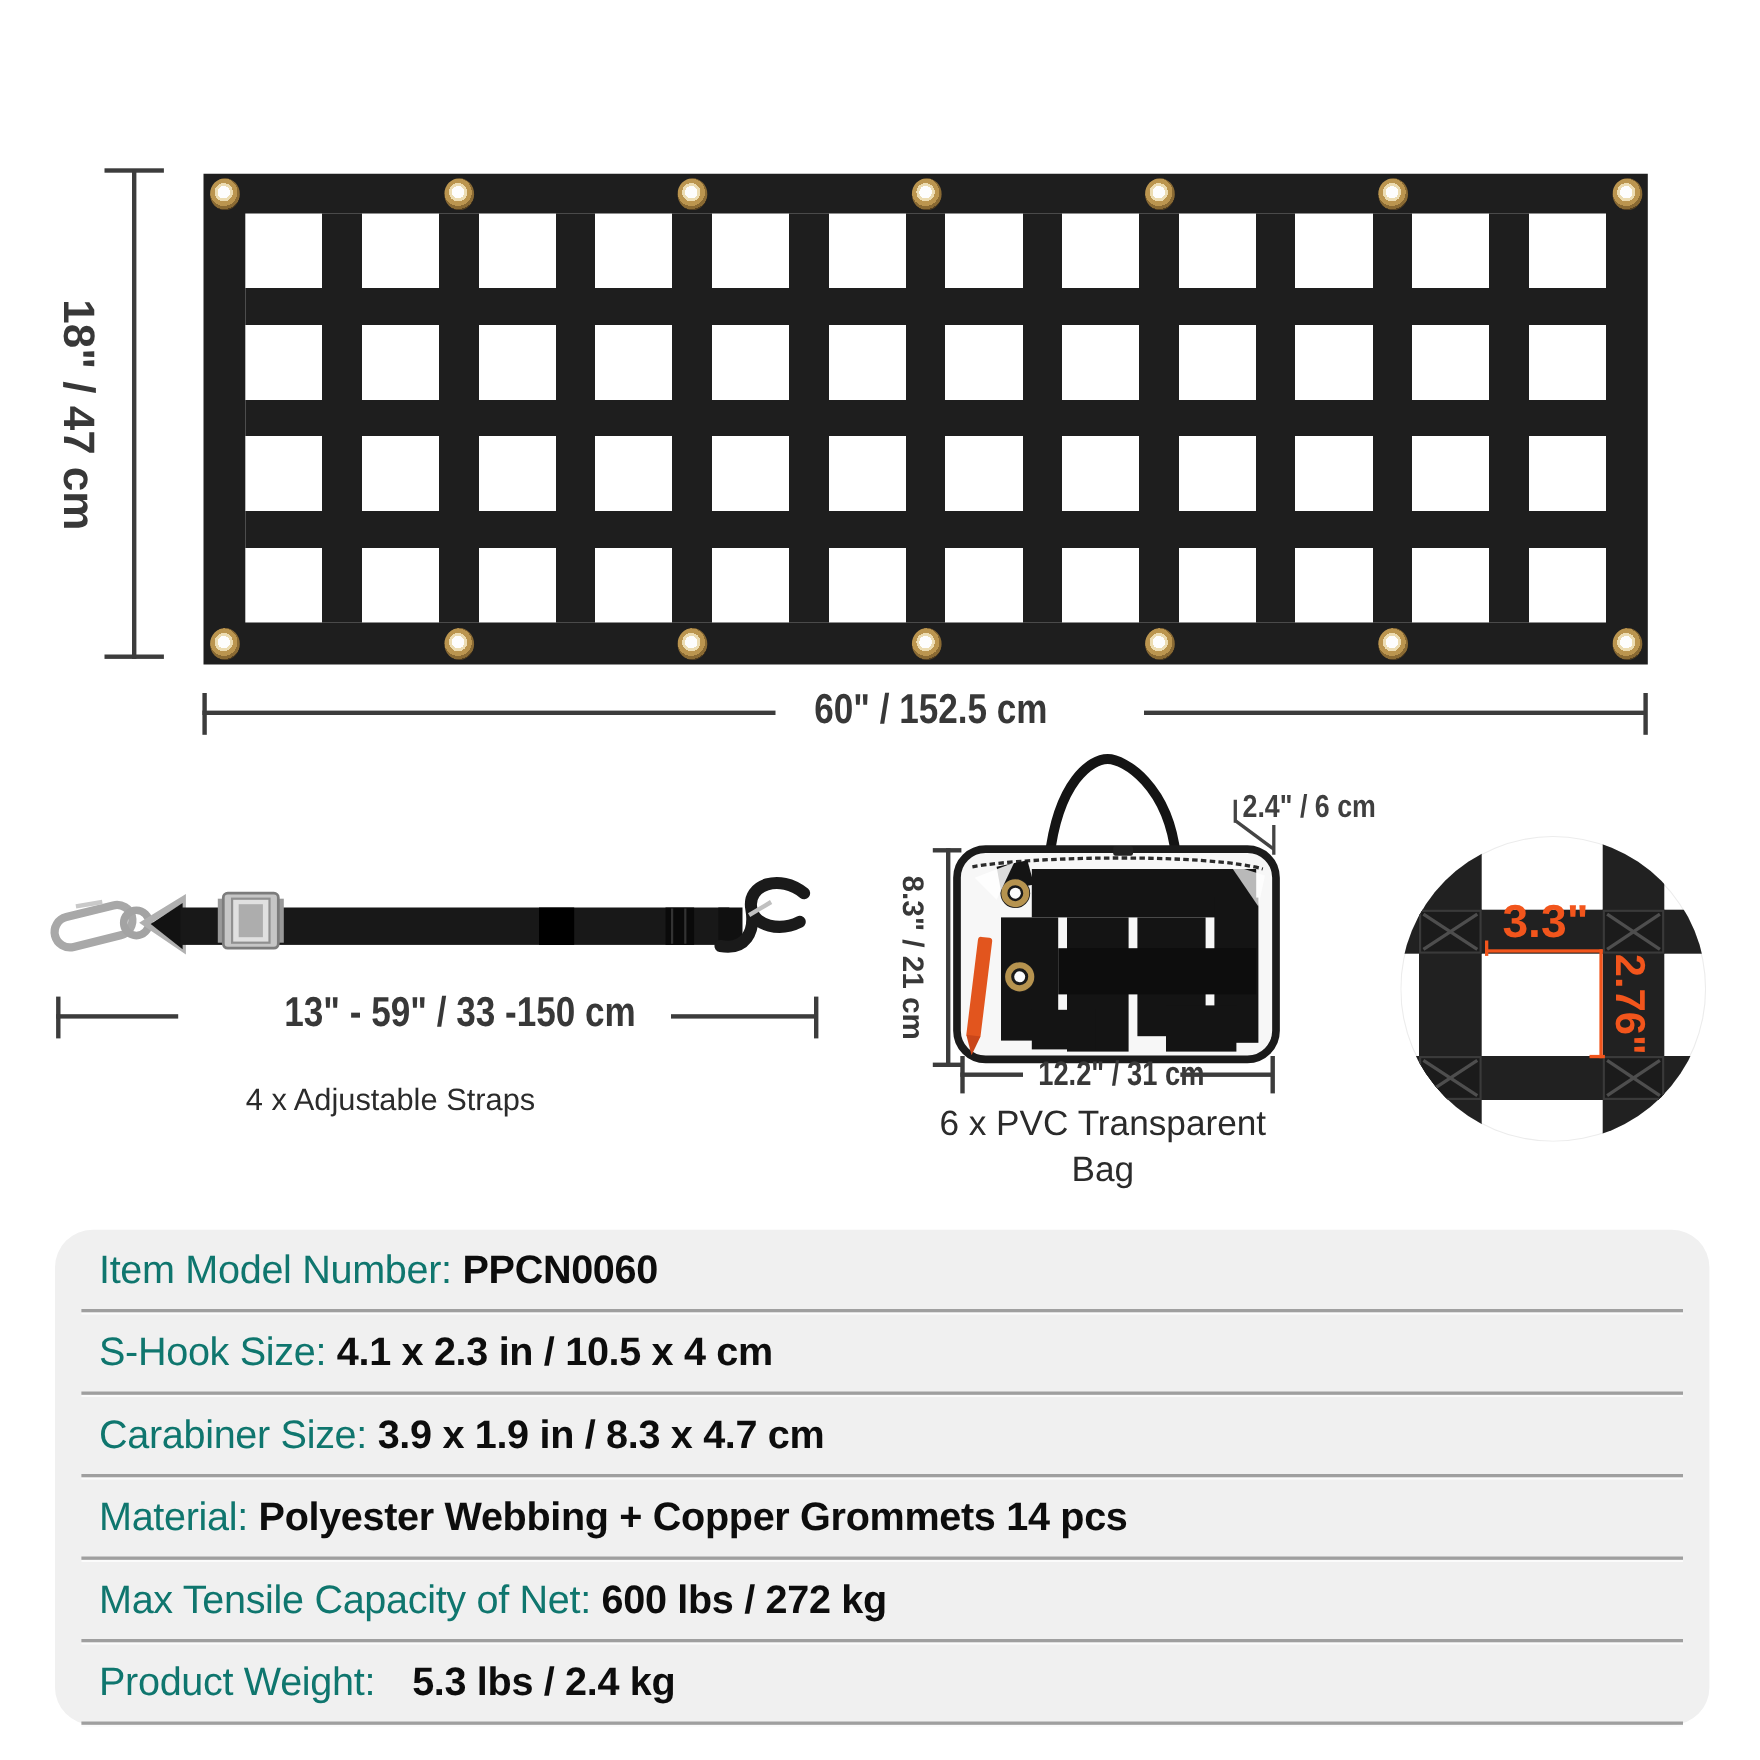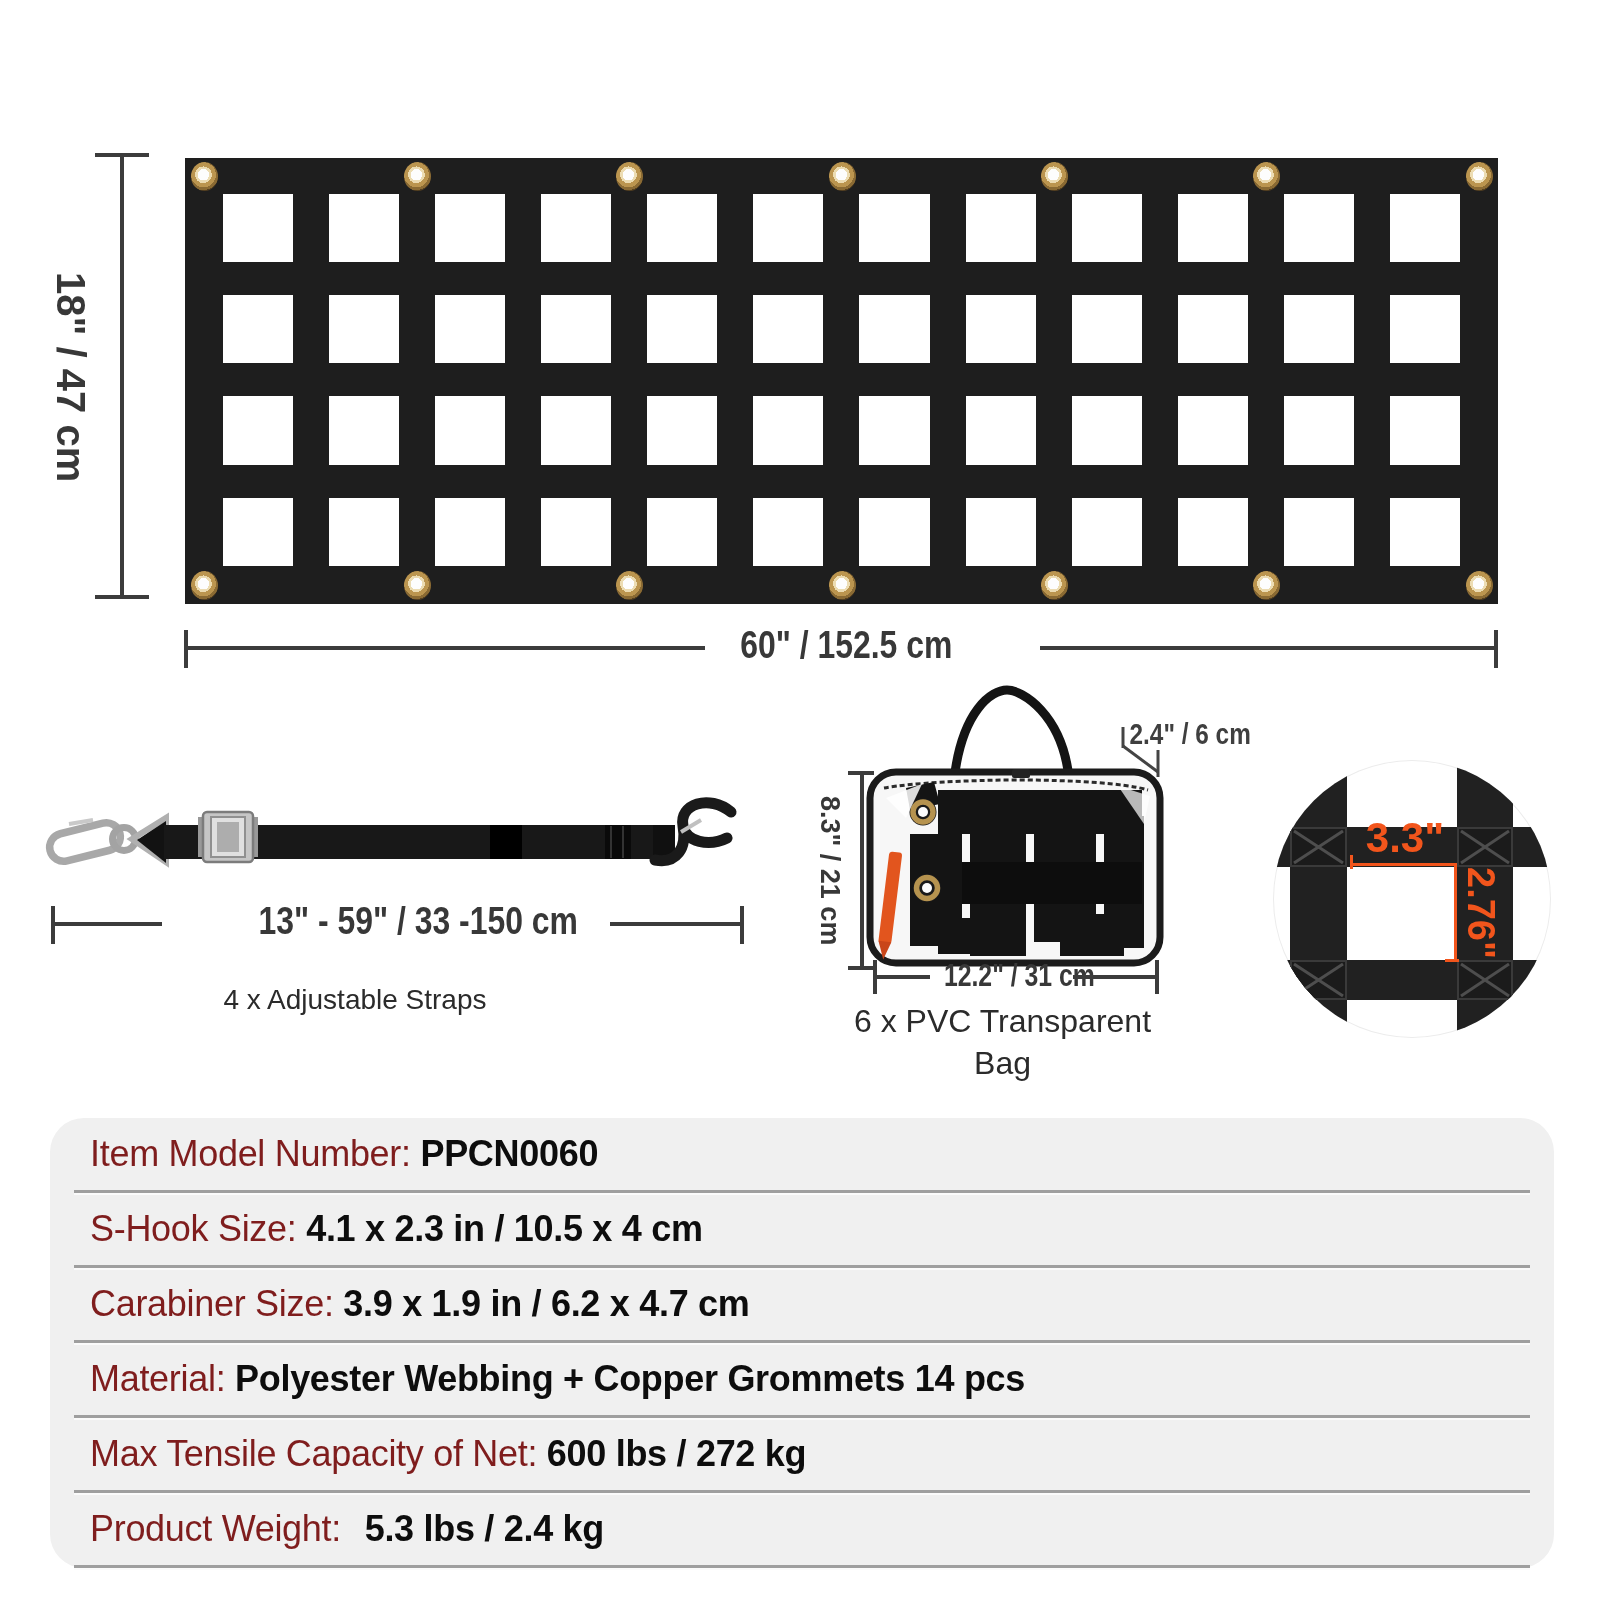--- a/index.html
+++ b/index.html
@@ -40,21 +40,21 @@
                background:#fff;box-shadow:inset 0 0 0 1px #ececec;}
   .mesh-strap{position:absolute;background:#212121;}
   .stitch{position:absolute;box-sizing:border-box;border:2px solid #3a3a3a;background:#1b1b1b;}
   .o-line{position:absolute;background:#F2551C;}
   .o-text{position:absolute;font-weight:bold;color:#F2551C;text-align:center;white-space:nowrap;}
 
   
   .spec-card{left:50px;top:1118px;width:1504px;height:450px;background:#f0f0f0;border-radius:34px;}
   .spec-row{height:72px;margin:0 24px;border-bottom:3px solid #9f9f9f;box-shadow:0 2px 0 #fbfbfb;
             display:flex;align-items:center;padding-left:16px;font-size:36px;letter-spacing:-.3px;}
-  .spec-label{color:#7f1d1d;white-space:pre;}
+  .spec-label{color:#0f766e;white-space:pre;}
   .spec-value{color:#0d0d0d;font-weight:bold;white-space:pre;}
 </style>
 </head>
 <body>
 
 <div class="canvas">
 
 
   <div class="abs net-wrap" id="net-illustration">
     <div class="net-grid"></div>
@@ -219,29 +219,29 @@
     <div class="spec-row">
       <span class="spec-label">Item Model Number: </span>
         <span class="spec-value">PPCN0060</span>
       </div>
     <div class="spec-row">
       <span class="spec-label">S-Hook Size: </span>
         <span class="spec-value">4.1 x 2.3 in / 10.5 x 4 cm</span>
       </div>
     <div class="spec-row">
       <span class="spec-label">Carabiner Size: </span>
-        <span class="spec-value">3.9 x 1.9 in / 6.2 x 4.7 cm</span>
+        <span class="spec-value">3.9 x 1.9 in / 8.3 x 4.7 cm</span>
       </div>
     <div class="spec-row">
       <span class="spec-label">Material: </span>
         <span class="spec-value">Polyester Webbing + Copper Grommets 14 pcs</span>
       </div>
     <div class="spec-row">
       <span class="spec-label">Max Tensile Capacity of Net: </span>
         <span class="spec-value">600 lbs / 272 kg</span>
       </div>
     <div class="spec-row">
       <span class="spec-label">Product Weight: </span>
-        <span class="spec-value" style="margin-left:14px;text-align:right;">5.3 lbs / 2.4 kg</span>
+        <span class="spec-value" style="margin-left:24px;text-align:right;">5.3 lbs / 2.4 kg</span>
       </div>
   </div>
 
 </div>
 
 </body></html>

